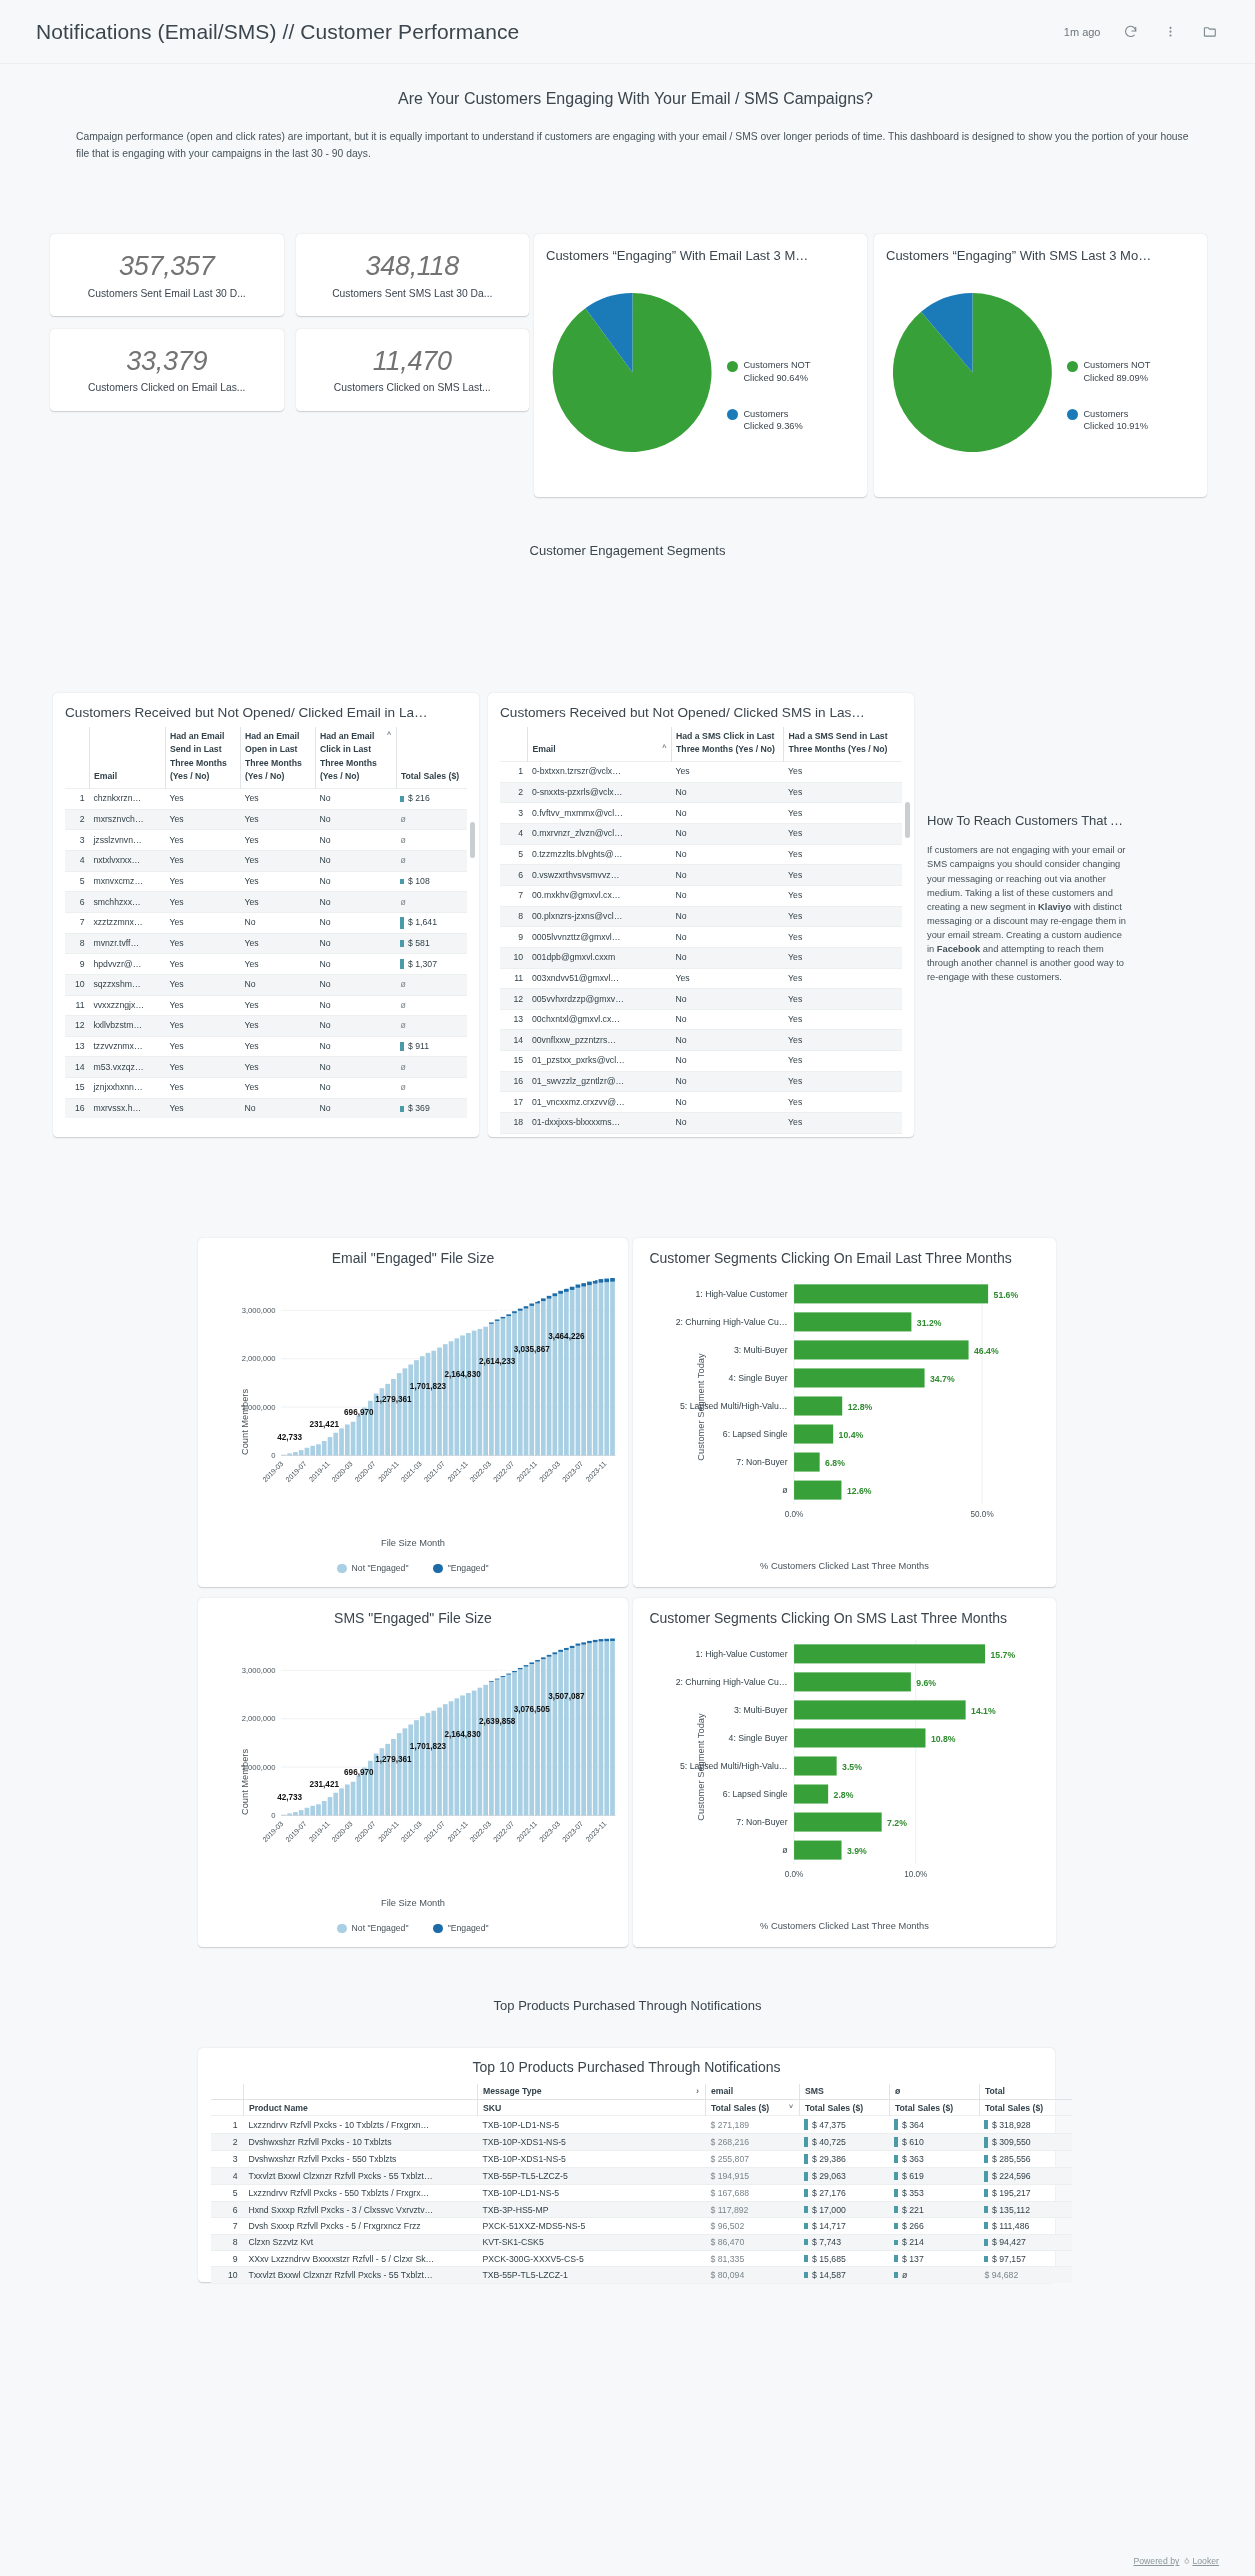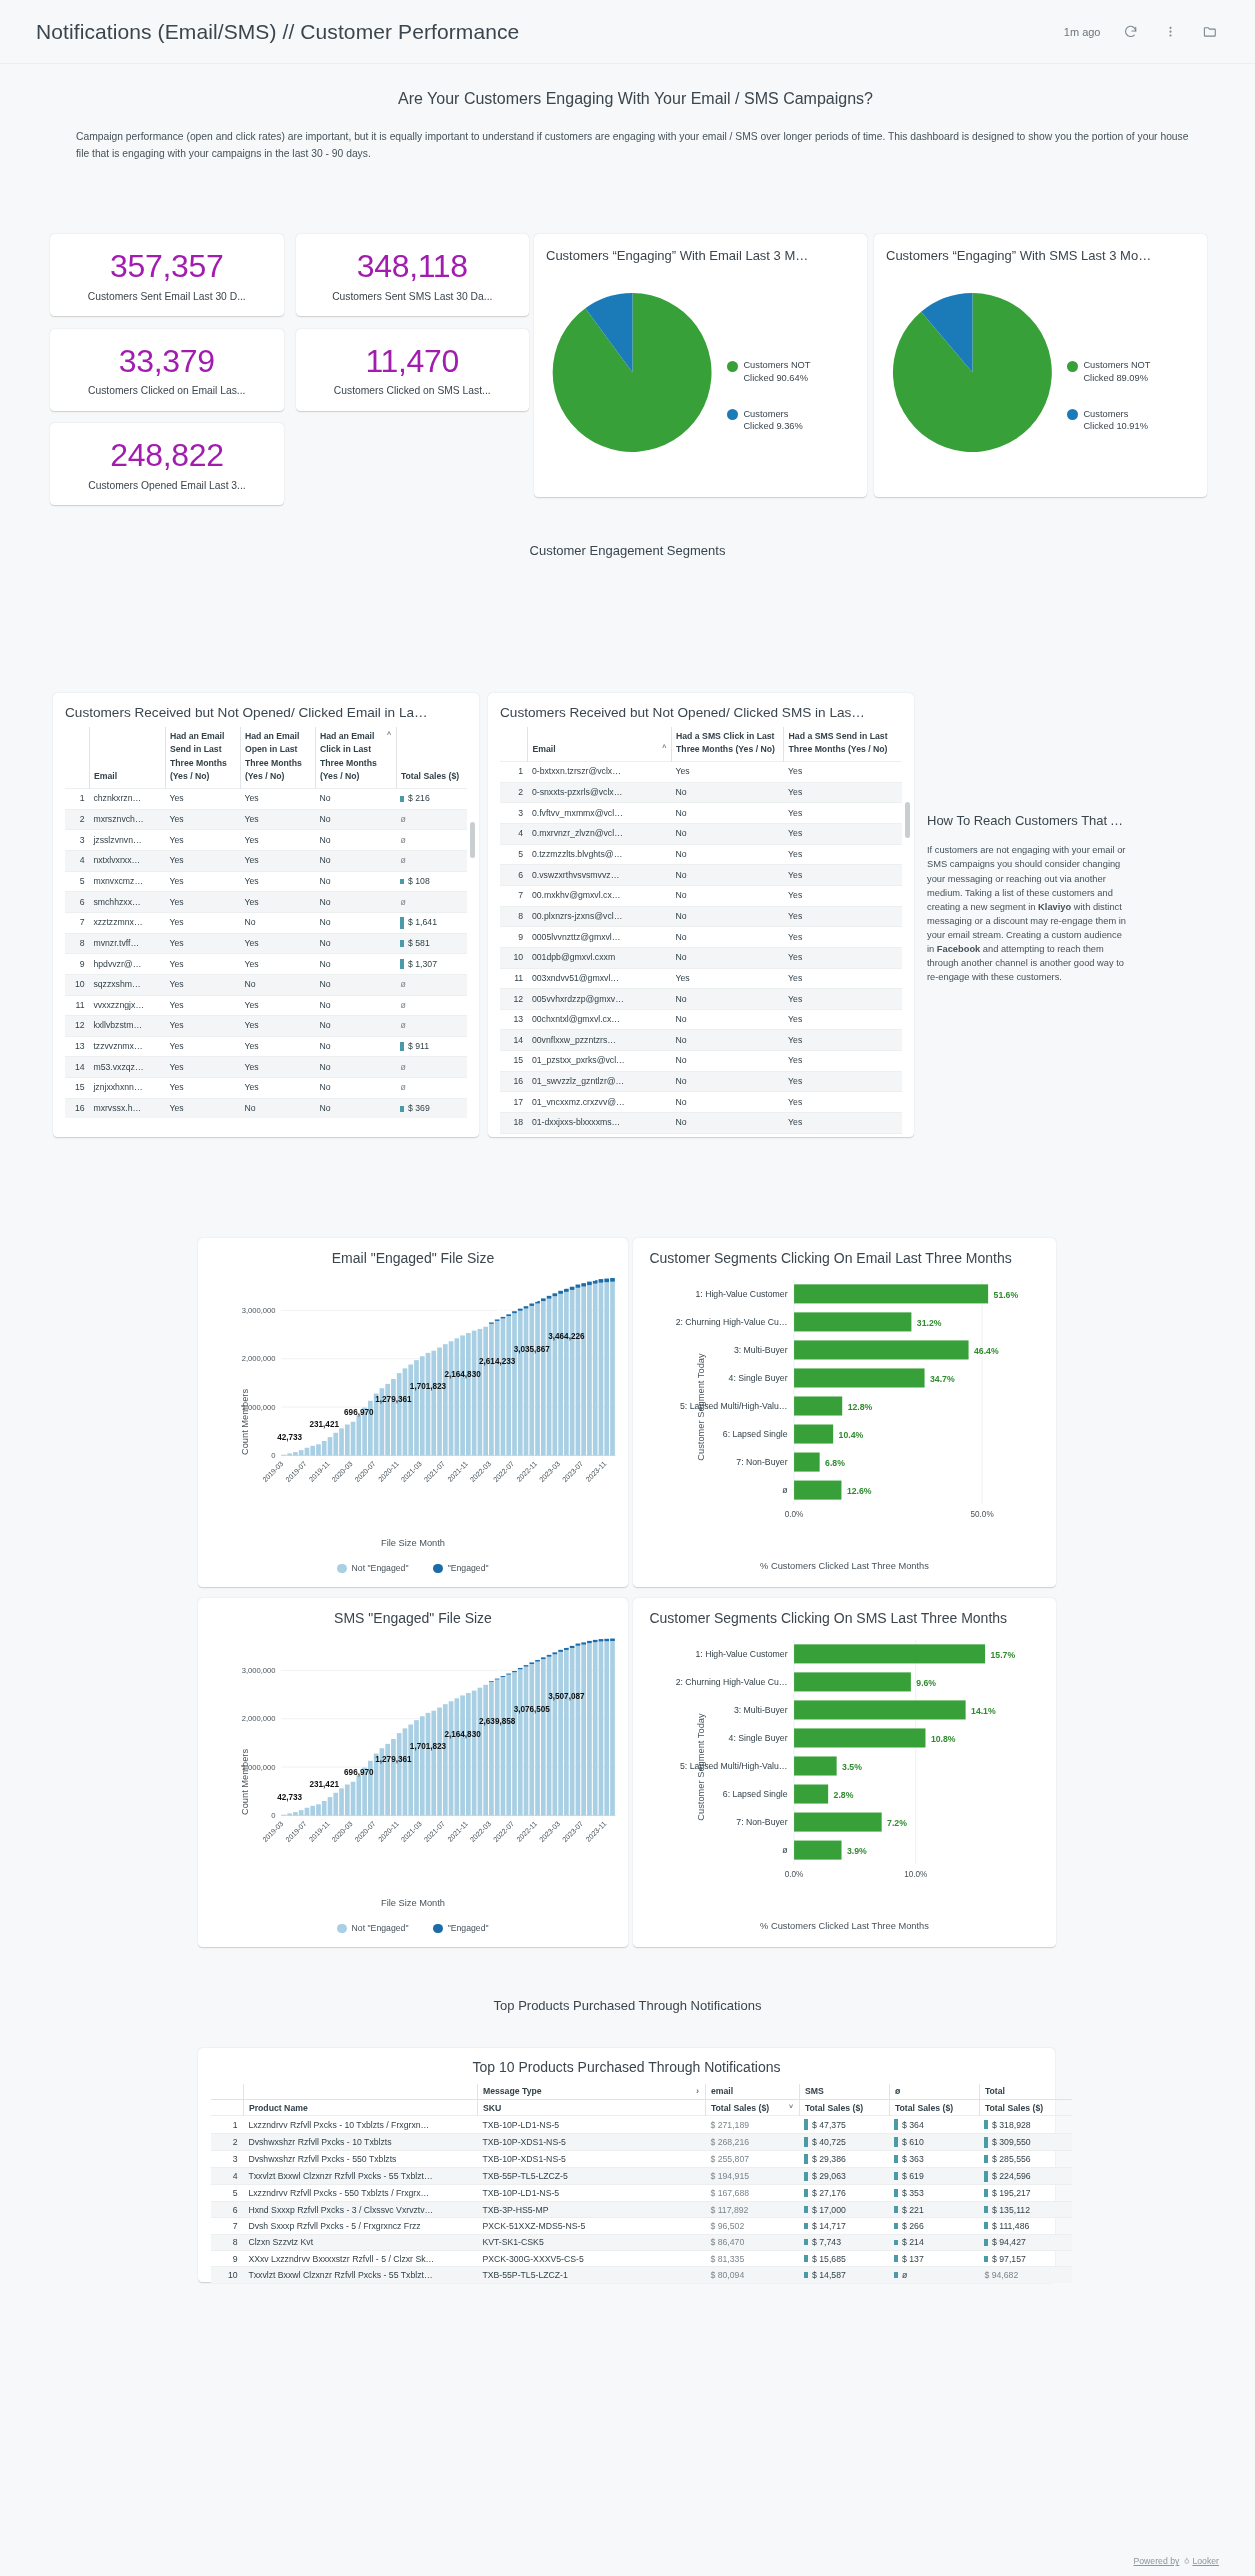--- a/index.html
+++ b/index.html
@@ -40,21 +40,21 @@
   .kpi-grid {
     position: absolute; left: 50px; top: 234px;
     width: 479px;
   }
   .kpi-row { display: flex; gap: 12px; margin-bottom: 12.5px; }
   .kpi {
     width: 234px; height: 82px;
     display: flex; flex-direction: column; align-items: center; justify-content: center;
     gap: 5.4px;
   }
-  .kpi-val { font-size: 32px; font-weight: 400; color: #a21caf; letter-spacing: -0.3px; }
+  .kpi-val { font-size: 27px; font-weight: 400; color: #737373; letter-spacing: -0.3px; font-style: italic; }
   .kpi-label { font-size: 10.3px; color: #3b454e; white-space: nowrap; overflow: hidden; text-overflow: ellipsis; max-width: 218px; text-align: center; }
 
   
   .pie-card { position: absolute; width: 333px; height: 263px; padding: 14px 12px; }
   .pie-card.p1 { left: 534px; top: 234px; }
   .pie-card.p2 { left: 874px; top: 234px; }
   .pie-title { font-size: 13px; color: #3b454e; white-space: nowrap; overflow: hidden; text-overflow: ellipsis; }
   .pie-body { display: flex; align-items: center; height: 218px; }
   .pie-svg { margin-left: 2.2px; }
   .pie-legend { margin-left: 9.8px; display: flex; flex-direction: column; gap: 23px; margin-top: 48px; }
@@ -182,26 +182,20 @@
     </div>
   </div>
   <div class="kpi-row">
     <div class="card kpi">
       <div class="kpi-val">33,379</div>
       <div class="kpi-label">Customers Clicked on Email Las...</div>
     </div>
     <div class="card kpi">
       <div class="kpi-val">11,470</div>
       <div class="kpi-label">Customers Clicked on SMS Last...</div>
-    </div>
-  </div>
-  <div class="kpi-row">
-    <div class="card kpi">
-      <div class="kpi-val">248,822</div>
-      <div class="kpi-label">Customers Opened Email Last 3...</div>
     </div>
   </div>
 </div>
 
 <div class="card pie-card p1">
   <div class="pie-title">Customers “Engaging” With Email Last 3 M…</div>
   <div class="pie-body">
     <svg class="pie-svg" width="169" height="169" viewBox="0 0 100 100">
 
       <path d="M50 50 L50 3 A47 47 0 1 1 22.1 12.0 Z" fill="#37a038"></path>

